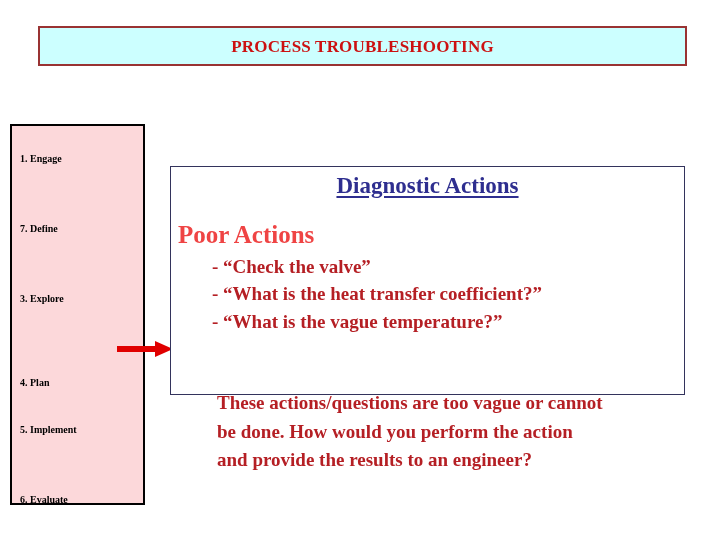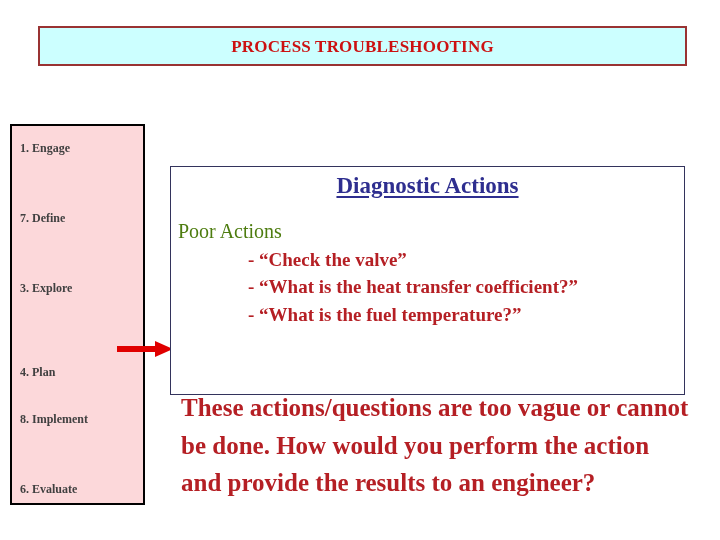--- a/index.html
+++ b/index.html
@@ -46,25 +46,26 @@
     top: 124px;
     width: 135px;
     height: 381px;
     background: #fcd8da;
     border: 2px solid #000000;
     box-sizing: border-box;
   }
   .step-item {
     position: absolute;
     left: 8px;
-    color: #404040;
-    font-size: 12px;
+    color: #000000;
+    font-size: 10px;
     font-weight: bold;
     line-height: 1;
     white-space: nowrap;
+    margin-top: 12px;
   }
   .step-0 { top: 16px; }
   .step-1 { top: 86px; }
   .step-2 { top: 156px; }
   .step-3 { top: 240px; }
   .step-4 { top: 287px; }
   .step-5 { top: 357px; }
 
   
   #flow-arrow {
@@ -99,78 +100,79 @@
     text-underline-offset: 3px;
     line-height: 1;
   }
   #poor-actions-block {
     position: absolute;
     left: 7px;
     top: 50px;
     right: 4px;
   }
   #poor-actions-label {
-    color: #4d7c0f;
-    font-size: 20px;
-    font-weight: normal;
+    color: #ef4444;
+    font-size: 25px;
+    font-weight: bold;
     line-height: 1.44;
     white-space: nowrap;
   }
   .poor-action-item {
     color: #b51f24;
     font-size: 19px;
     font-weight: bold;
     line-height: 1.44;
-    margin-left: 70px;
+    margin-left: 34px;
     white-space: nowrap;
   }
   #summary-block {
     position: absolute;
     left: 10px;
     top: 222px;
     width: 492px;
   }
   .summary-line {
     color: #b51f24;
-    font-size: 25px;
+    font-size: 19px;
     font-weight: bold;
     line-height: 1.5;
     white-space: nowrap;
+    margin-left: 36px;
   }
 </style>
 </head>
 <body>
 
 <div id="title-banner">
   <div id="title-text">PROCESS TROUBLESHOOTING</div>
 </div>
 
 <div id="steps-panel">
   <div class="step-item step-0">1. Engage</div>
   <div class="step-item step-1">7. Define</div>
   <div class="step-item step-2">3. Explore</div>
   <div class="step-item step-3">4. Plan</div>
-  <div class="step-item step-4">8. Implement</div>
+  <div class="step-item step-4">5. Implement</div>
   <div class="step-item step-5">6. Evaluate</div>
 </div>
 
 <svg id="flow-arrow" viewBox="0 0 56 18">
   <rect x="0" y="6" width="40" height="6" fill="#e00000"></rect>
   <polygon points="38,1 56,9 38,17" fill="#e00000"></polygon>
 </svg>
 
 <div id="actions-panel">
 
   <div id="actions-heading">Diagnostic Actions</div>
 
   <div id="poor-actions-block">
     <div id="poor-actions-label">Poor Actions</div>
     <div class="poor-action-item">- “Check the valve”</div>
     <div class="poor-action-item">- “What is the heat transfer coefficient?”</div>
-    <div class="poor-action-item">- “What is the fuel temperature?”</div>
+    <div class="poor-action-item">- “What is the vague temperature?”</div>
   </div>
 
   <div id="summary-block">
     <div class="summary-line">These actions/questions are too vague or cannot</div>
     <div class="summary-line">be done.  How would you perform the action</div>
     <div class="summary-line">and provide the results to an engineer?</div>
   </div>
 
 </div>
 

